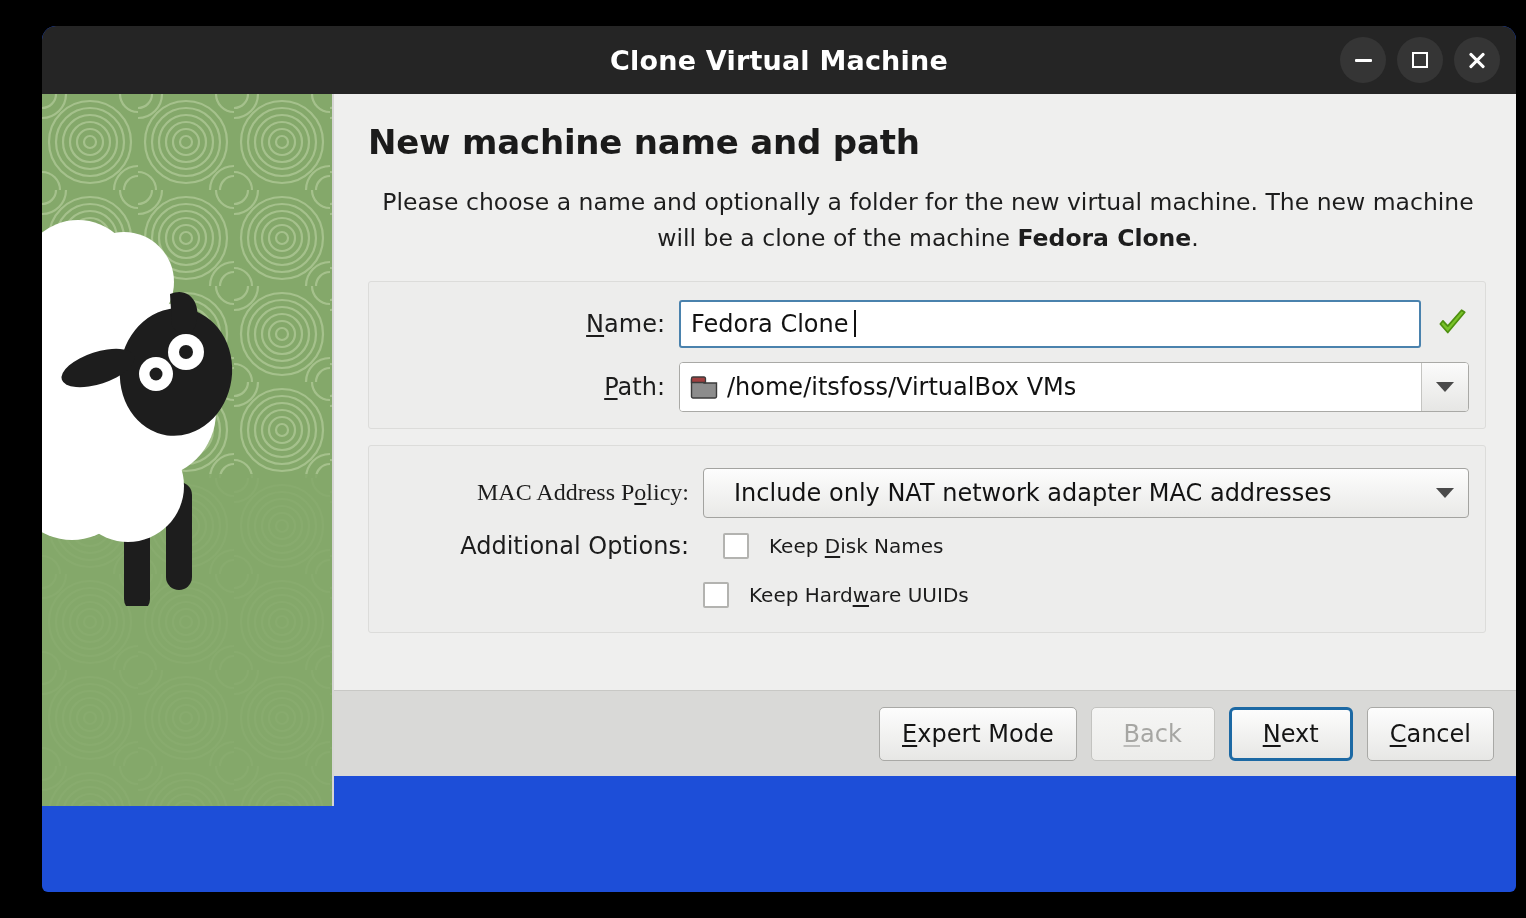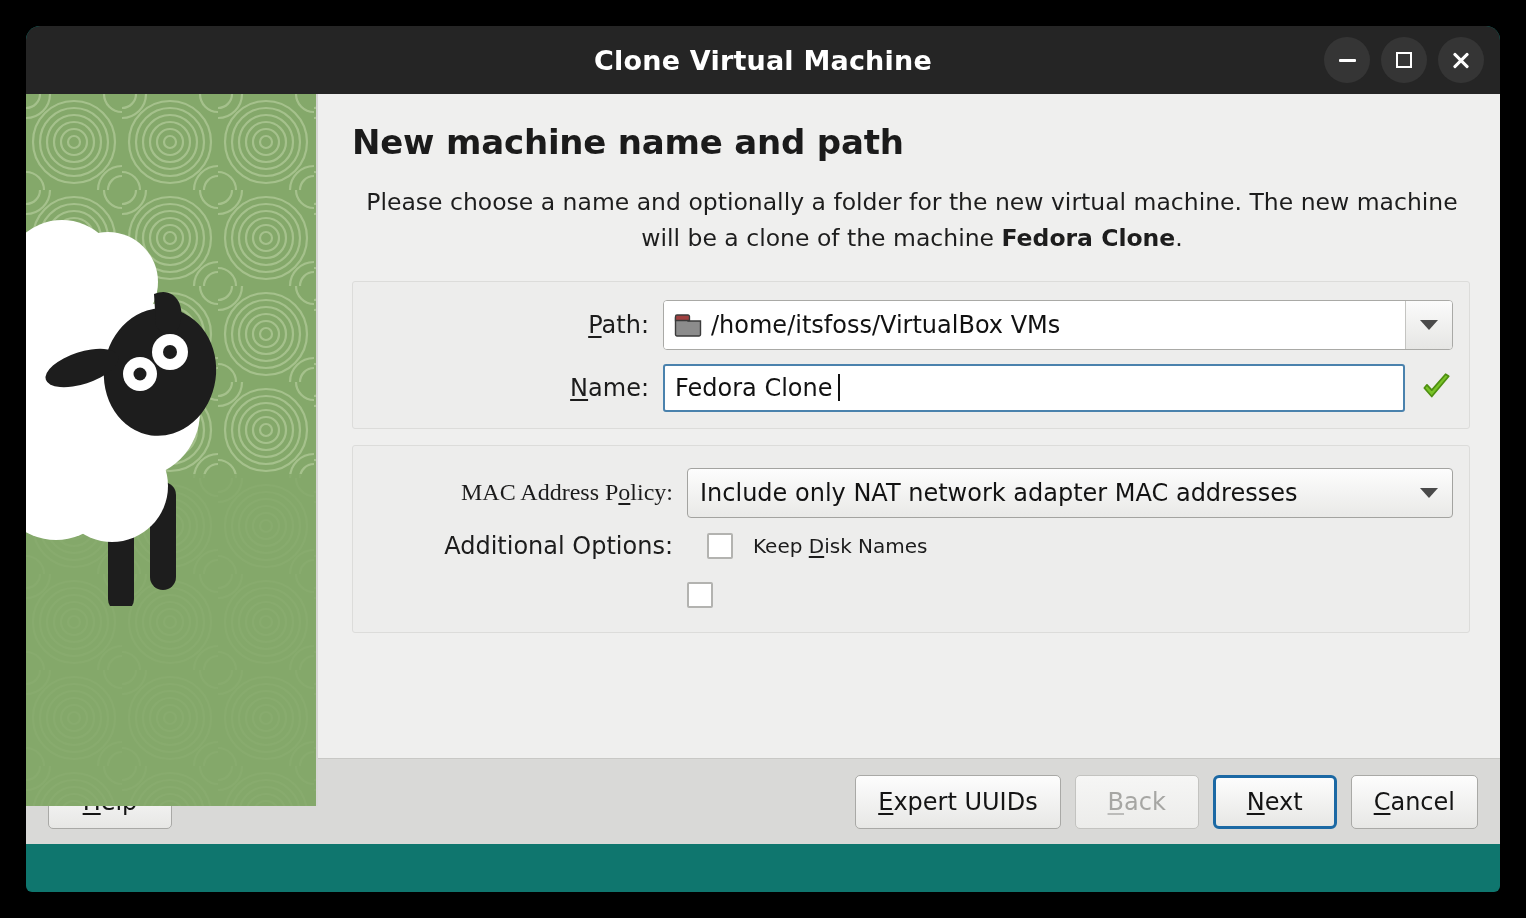--- a/index.html
+++ b/index.html
@@ -8,28 +8,28 @@
     background: #000000;
     width: 1526px;
     height: 918px;
     overflow: hidden;
     font-family: "DejaVu Sans", "Liberation Sans", sans-serif;
   }
 
   
   #window {
     position: absolute;
-    left: 26px;
+    left: 42px;
     top: 26px;
     width: 1474px;
     height: 866px;
     border-radius: 14px 14px 6px 6px;
     overflow: hidden;
     box-shadow: 0 6px 26px rgba(0,0,0,0.6);
-    background: #0f766e;
+    background: #1d4ed8;
   }
 
   
   #titlebar {
     position: relative;
     height: 68px;
     background: #252525;
     border-radius: 14px 14px 0 0;
     display: flex;
     align-items: center;
@@ -85,21 +85,21 @@
     background: #ffffff;
     border-radius: 1px;
   }
   .glyph-close::before { transform: rotate(45deg); }
   .glyph-close::after  { transform: rotate(-45deg); }
 
   
   #body-area {
     position: relative;
     display: flex;
-    height: 664px;
+    height: 596px;
     background: #efefee;
   }
 
   
   #sidebar {
     position: relative;
     width: 292px;
     height: 712px;
     background: #84a86a;
     overflow: hidden;
@@ -257,21 +257,21 @@
   #label-addl { width: 318px; }
   .select-box {
     flex: 1 1 auto;
     height: 50px;
     box-sizing: border-box;
     border: 1px solid #a3a3a0;
     border-radius: 4px;
     background: linear-gradient(#fdfdfd, #e9e9e7);
     display: flex;
     align-items: center;
-    padding: 0 14px 0 12px;
+    padding: 0 14px 0 30px;
     font-size: 24px;
     color: #121212;
     cursor: pointer;
   }
   .select-value { flex: 1 1 auto; white-space: nowrap; }
 
   
   .check-row {
     display: flex;
     align-items: center;
@@ -421,83 +421,84 @@
 
     <div id="content">
 
       <h1 id="page-heading">New machine name and path</h1>
 
       <p id="page-desc"><span>Please choose a name and optionally a folder for the new virtual machine. The new machine will be a clone of the machine </span><b>Fedora Clone</b><span>.</span></p>
 
       <div class="groupbox" id="group-name-path">
 
         <div class="form-row">
+          <div class="field-label" id="label-name"><span class="mn">N</span><span>ame:</span></div>
+          <div class="text-input">
+              <span>Fedora Clone </span>
+              <span class="caret"></span>
+            </div>
+          <svg id="valid-check" viewBox="0 0 32 32">
+            <path d="M5 16 L12 24 L28 5 L25 3 L12 18 L7.5 13 Z" fill="#79c328" stroke="#4e8f10" stroke-width="1.6" stroke-linejoin="round"></path>
+          </svg>
+        </div>
+
+        <div class="form-row">
           <div class="field-label" id="label-path"><span class="mn">P</span><span>ath:</span></div>
           <div class="path-combo">
             <div class="path-combo-text">
               <svg class="folder-icon" viewBox="0 0 28 24">
                 <path d="M1.5 5 h10 l2.5 3 h12.5 v13.5 a1.5 1.5 0 0 1 -1.5 1.5 h-22 a1.5 1.5 0 0 1 -1.5 -1.5 z" fill="#8c8c8c" stroke="#3b3b3b" stroke-width="1.4"></path>
                 <path d="M3 2 h11 a1.5 1.5 0 0 1 1.5 1.5 v4 h-14 v-4 a1.5 1.5 0 0 1 1.5 -1.5 z" fill="#a04040" stroke="#3b3b3b" stroke-width="1.3"></path>
               </svg>
               <span>/home/itsfoss/VirtualBox VMs</span>
             </div>
             <div class="path-combo-btn">
               <div class="tri-down"></div>
             </div>
           </div>
         </div>
-
-        <div class="form-row">
-          <div class="field-label" id="label-name"><span class="mn">N</span><span>ame:</span></div>
-          <div class="text-input">
-              <span>Fedora Clone </span>
-              <span class="caret"></span>
-            </div>
-          <svg id="valid-check" viewBox="0 0 32 32">
-            <path d="M5 16 L12 24 L28 5 L25 3 L12 18 L7.5 13 Z" fill="#79c328" stroke="#4e8f10" stroke-width="1.6" stroke-linejoin="round"></path>
-          </svg>
-        </div>
       </div>
 
       <div class="groupbox" id="group-options">
 
         <div class="form-row">
           <div class="field-label" id="label-mac"><span>MAC Address P</span><span class="mn">o</span><span>licy:</span></div>
           <div class="select-box">
             <span class="select-value">Include only NAT network adapter MAC addresses</span>
             <span class="tri-down"></span>
           </div>
         </div>
 
         <div class="form-row check-row" id="row-addl">
           <div class="field-label" id="label-addl">Additional Options:</div>
           <div class="checkbox"></div>
           <div class="check-label"><span>Keep </span><span class="mn">D</span><span>isk Names</span></div>
         </div>
 
         <div class="check-row" id="row-uuid">
           <div class="checkbox"></div>
+          <div class="check-label"><span>Keep Hard</span><span class="mn">w</span><span>are UUIDs</span></div>
         </div>
 
       </div>
     </div>
   </div>
 
   <div id="footer">
     <div class="btn">
         <span class="mn">H</span>
         <span>elp</span>
       </div>
 
     <div id="footer-spacer"></div>
 
     <div id="footer-right">
       <div class="btn">
           <span class="mn">E</span>
-          <span>xpert UUIDs</span>
+          <span>xpert Mode</span>
         </div>
 
       <div class="btn disabled">
           <span class="mn">B</span>
           <span>ack</span>
         </div>
 
       <div class="btn focused">
           <span class="mn">N</span>
           <span>ext</span>

